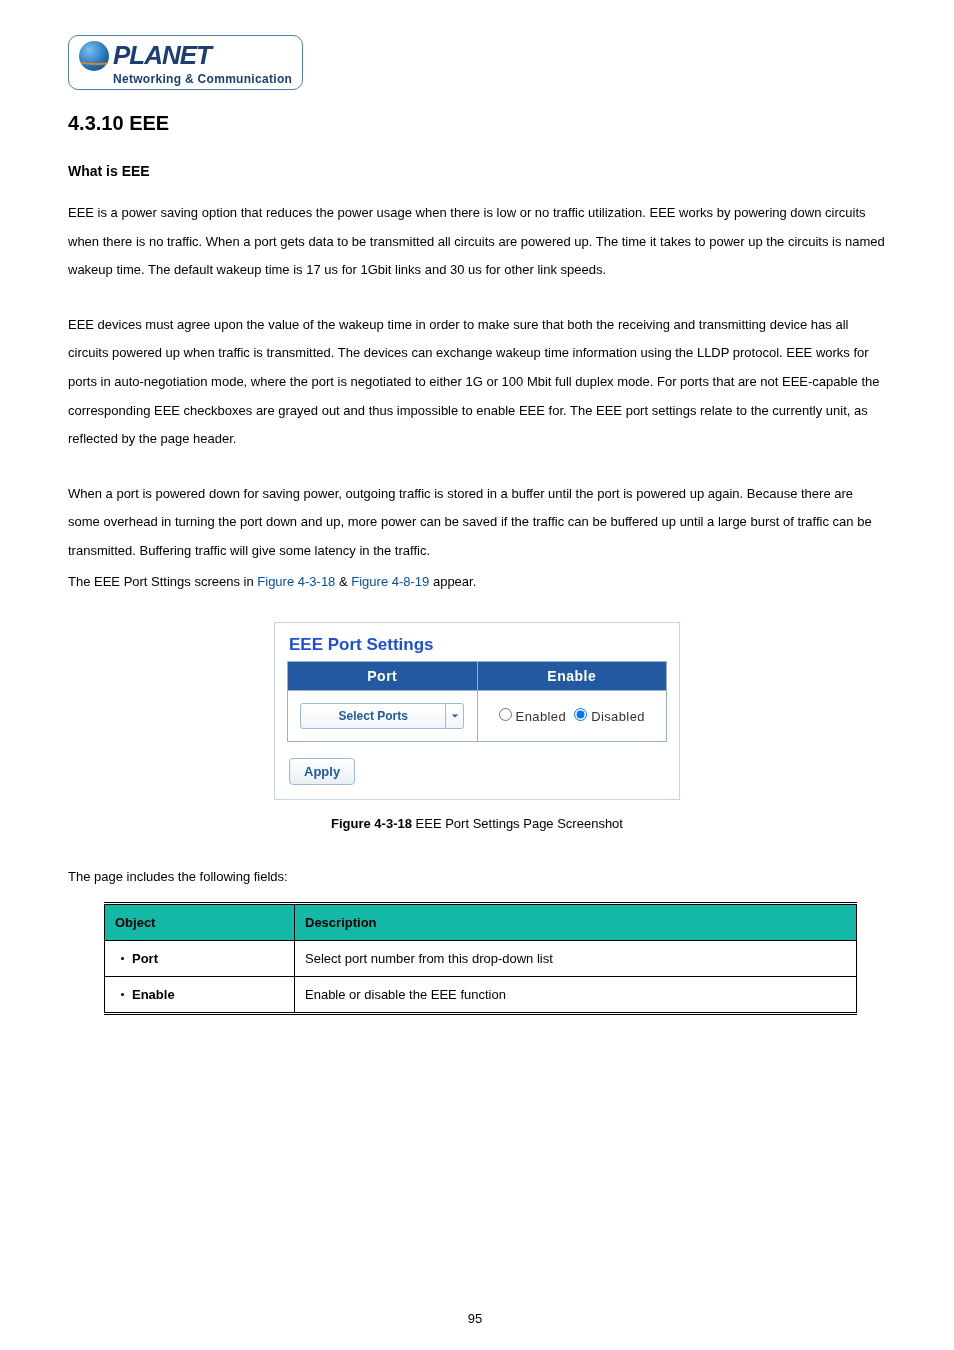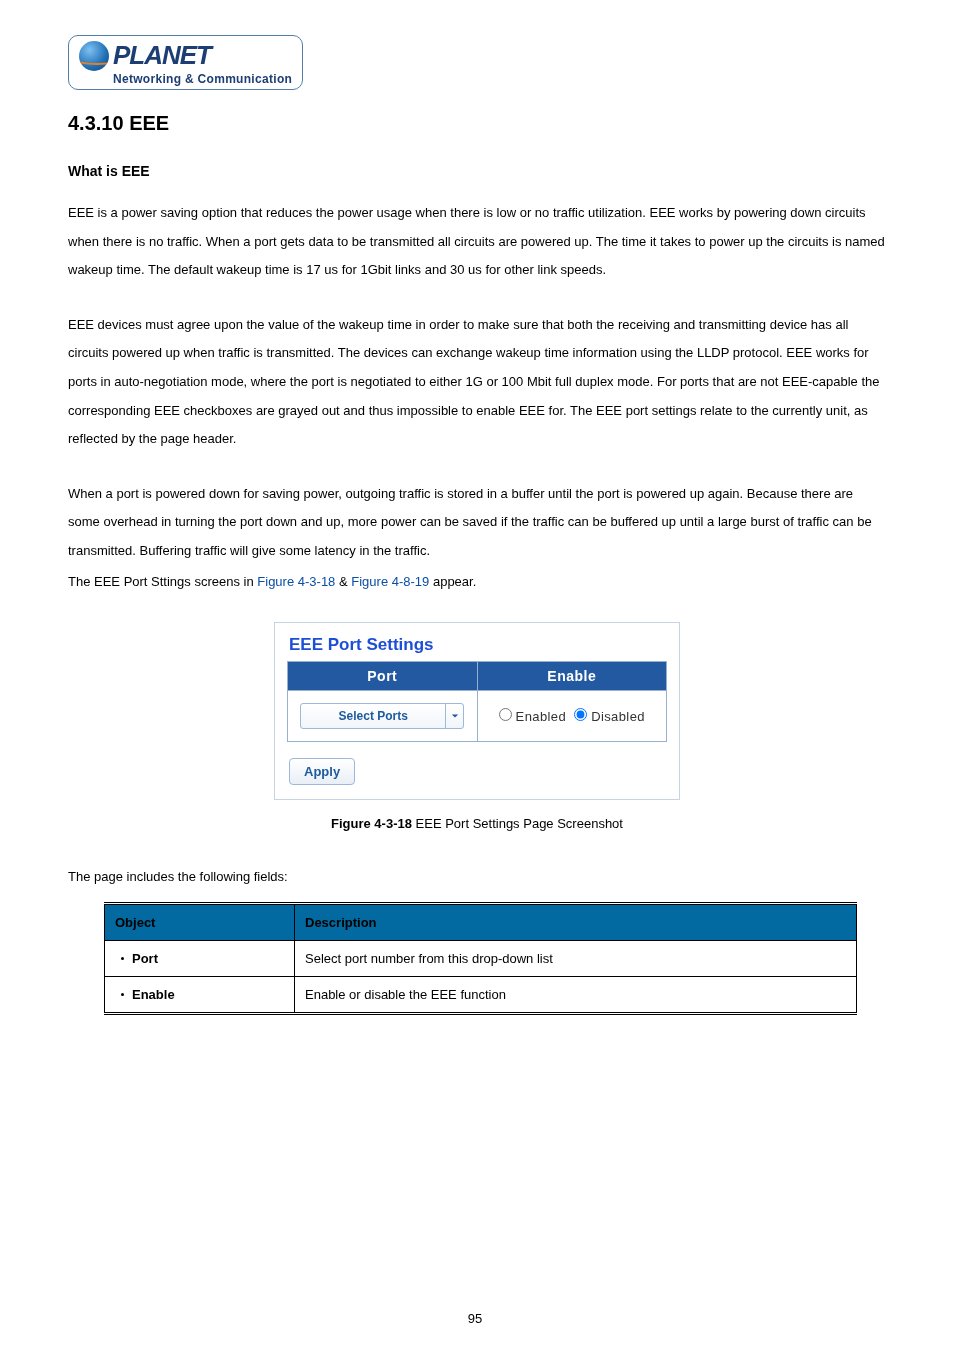--- a/index.html
+++ b/index.html
@@ -179,21 +179,21 @@
     border-top: 3px double #000;
     border-bottom: 3px double #000;
   }
   .fields-table th, .fields-table td {
     border: 1px solid #000;
     font-size: 13px;
     text-align: left;
     padding: 10px 10px;
   }
   .fields-table thead th {
-    background: #0369a1;
+    background: #14b8a6;
     font-weight: bold;
   }
   .fields-table .obj-col { width: 190px; }
   .bullet { display:inline-block; width:3px; height:3px; background:#000; border-radius:50%; vertical-align:middle; margin:0 8px 2px 6px;}
 
   .page-num {
     position:absolute;
     bottom: 24px;
     left:0; right:4px;
     text-align:center;

